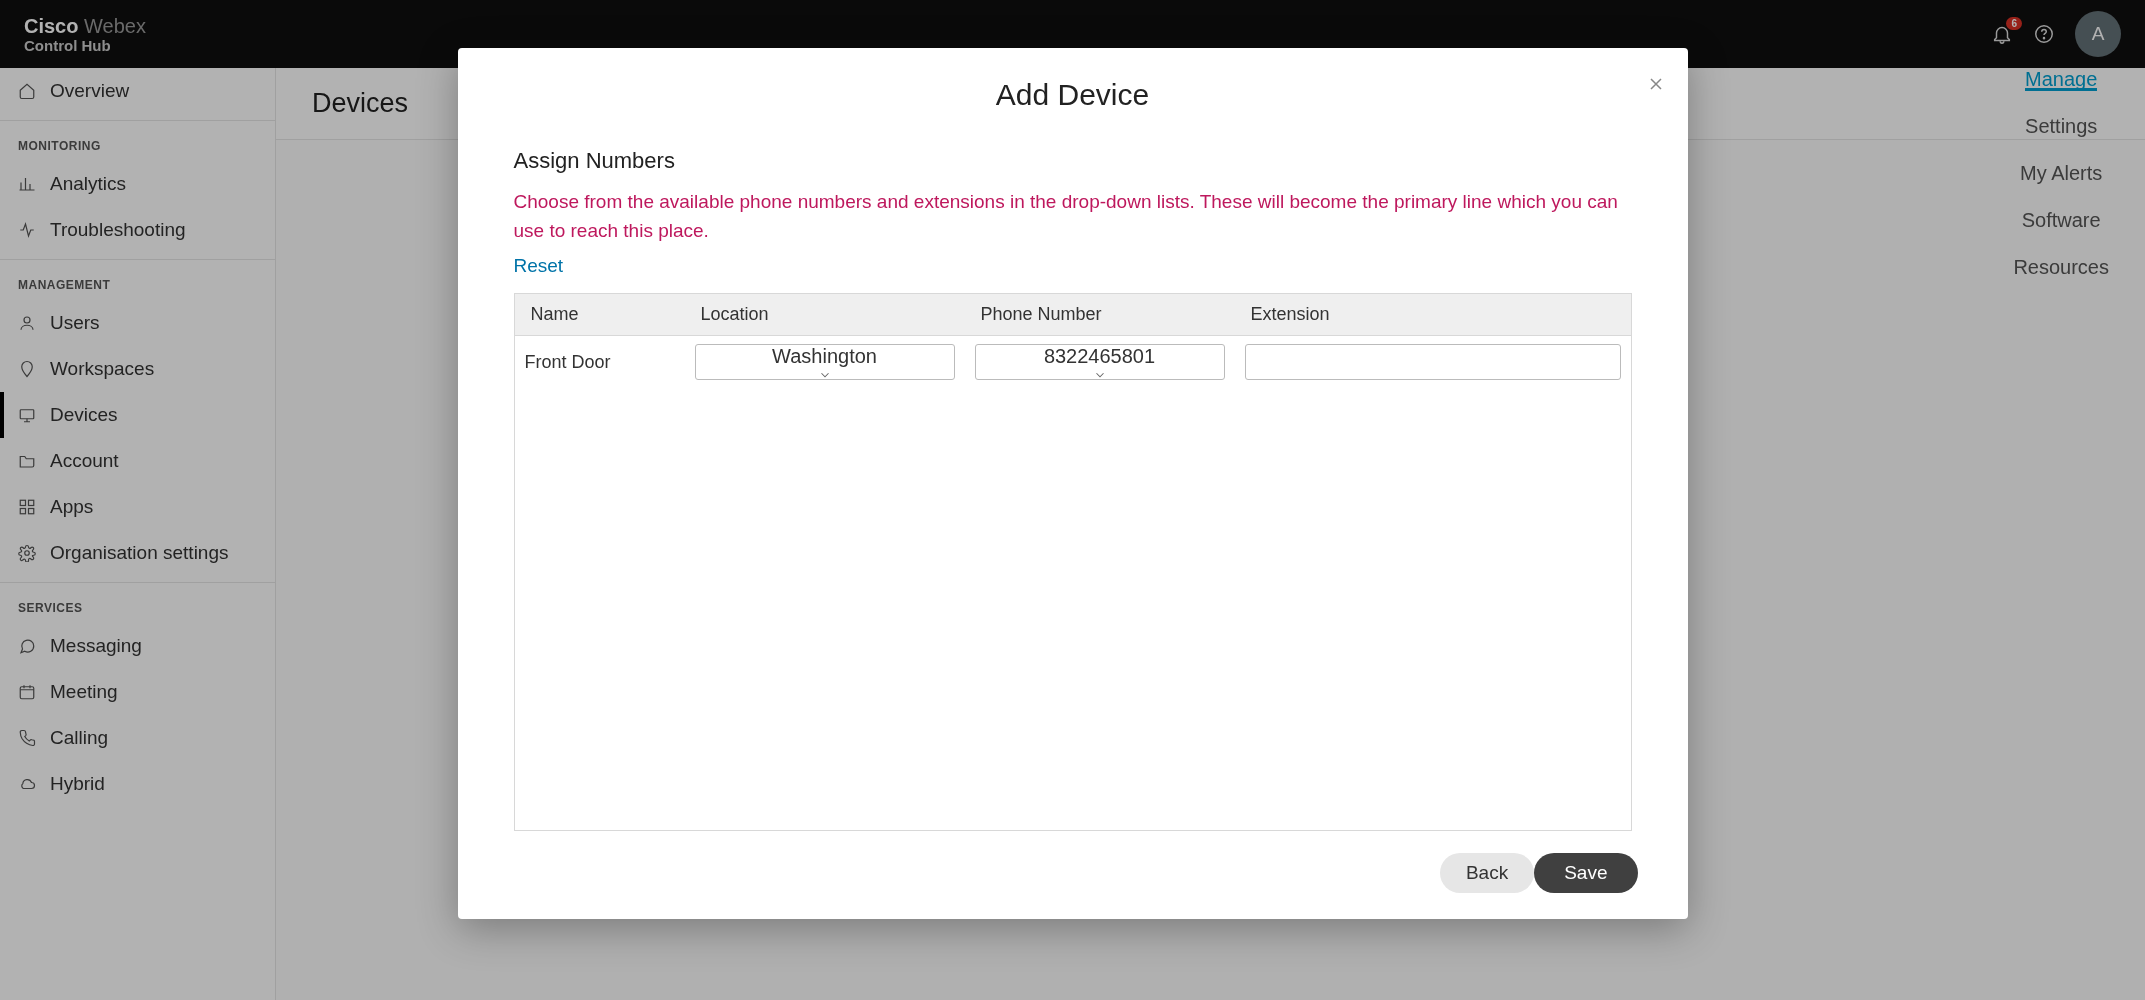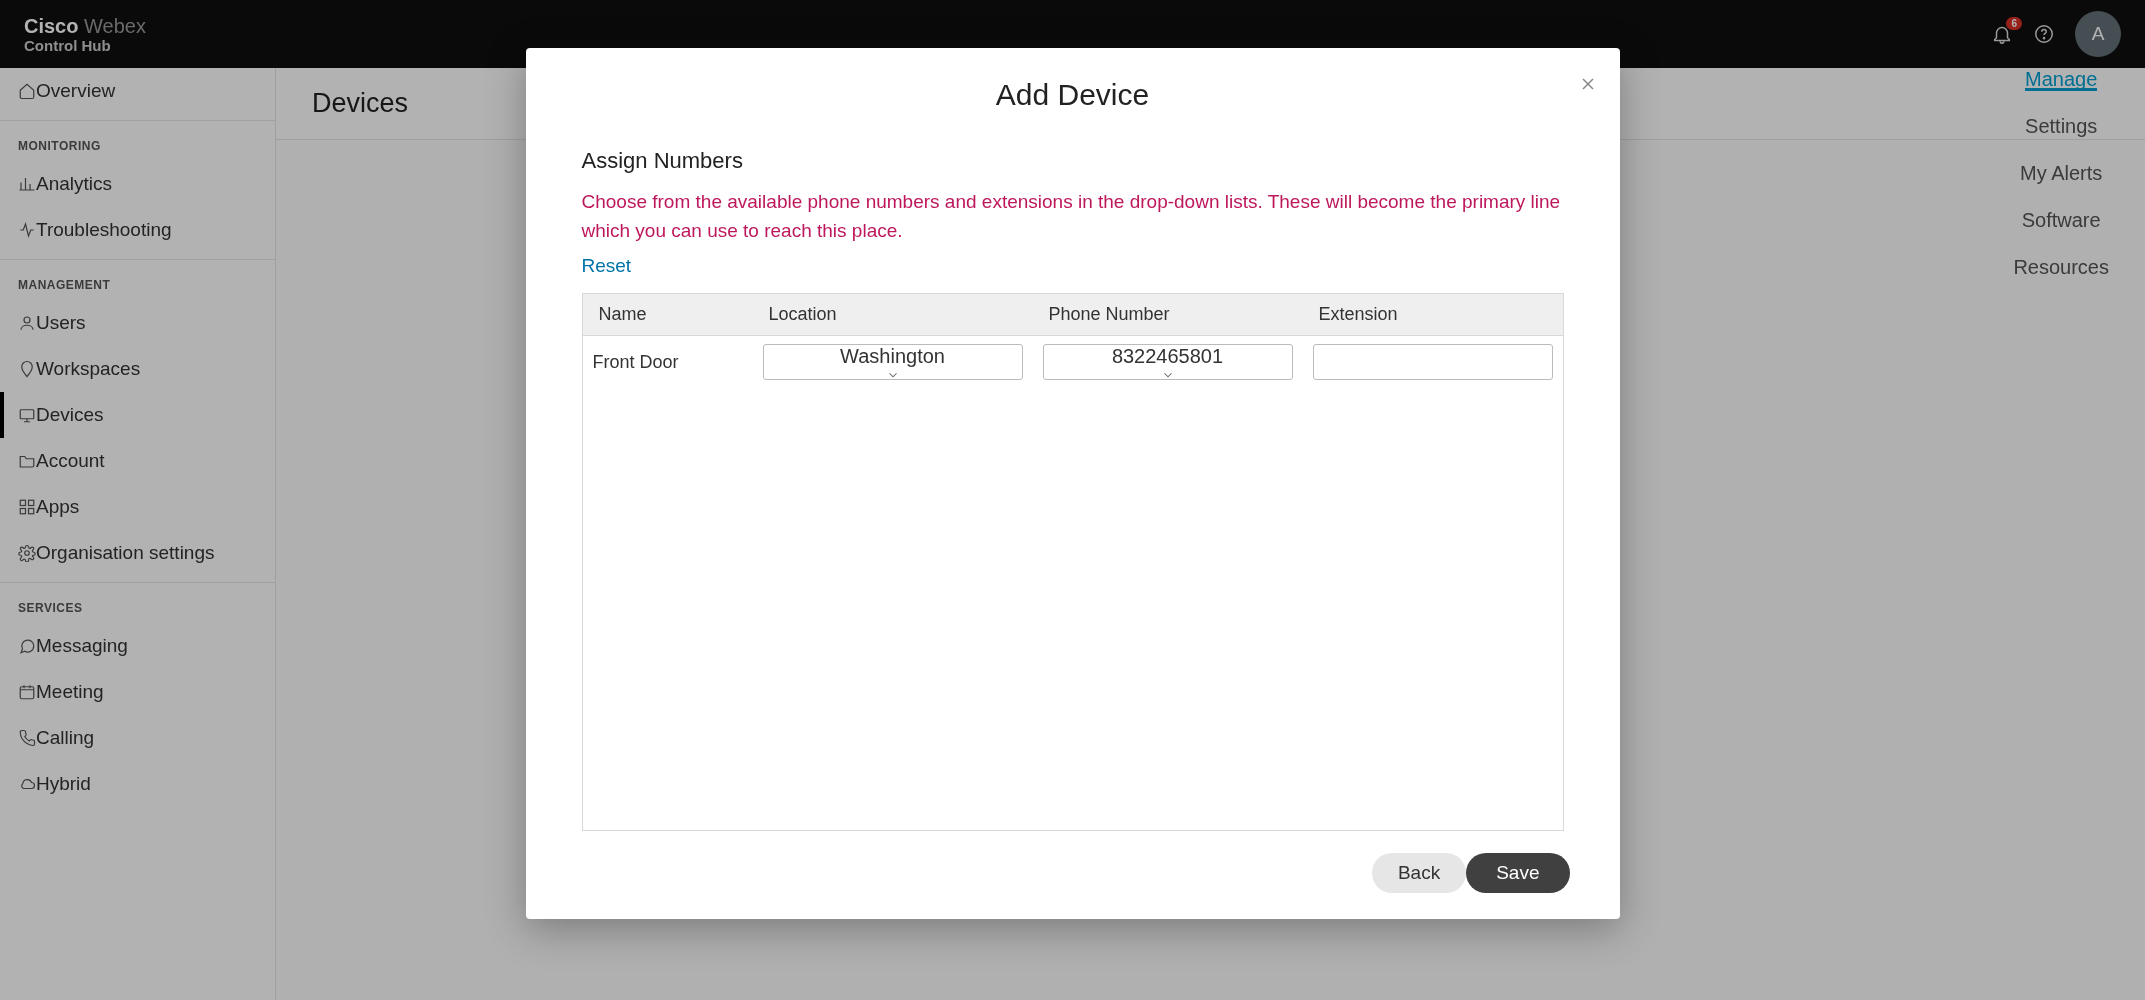--- a/index.html
+++ b/index.html
@@ -77,20 +77,21 @@
     
     .sidebar {
       width: 276px;
       background: #fff;
       border-right: 1px solid #e5e5e5;
       overflow-y: auto;
     }
     .sb-item {
       display: flex;
       align-items: center;
+      gap: 14px;
       padding: 12px 18px;
       color: #333;
       font-size: 19px;
       cursor: pointer;
     }
     .sb-item.active {
       border-left: 4px solid #000;
       background: #fff;
       padding-left: 14px;
       font-weight: 400;
@@ -167,21 +168,21 @@
       position: absolute;
       inset: 0;
       background: rgba(0,0,0,0.30);
     }
     
     .modal {
       position: absolute;
       top: 48px;
       left: 50%;
       transform: translateX(-50%);
-      width: 1094px;
+      width: 1230px;
       background: #fff;
       border-radius: 4px;
       box-shadow: 0 10px 40px rgba(0,0,0,0.3);
       padding: 30px 50px 26px 50px;
     }
     .modal-close {
       position: absolute;
       top: 26px; right: 22px;
       cursor: pointer;
       color: #666;

